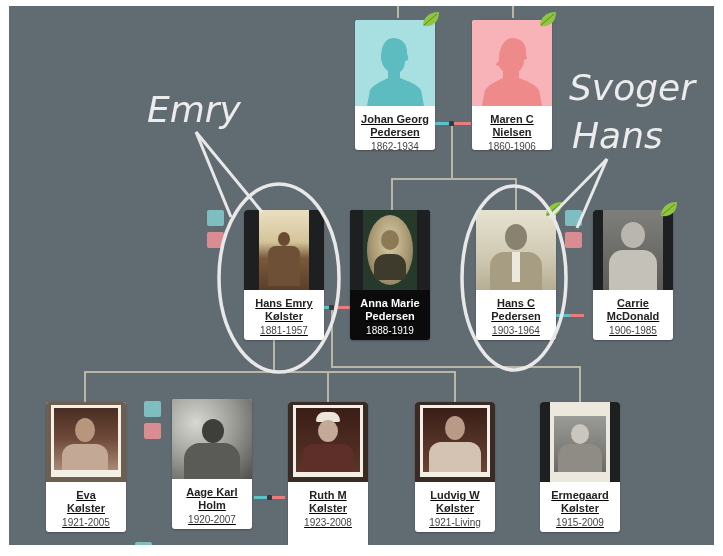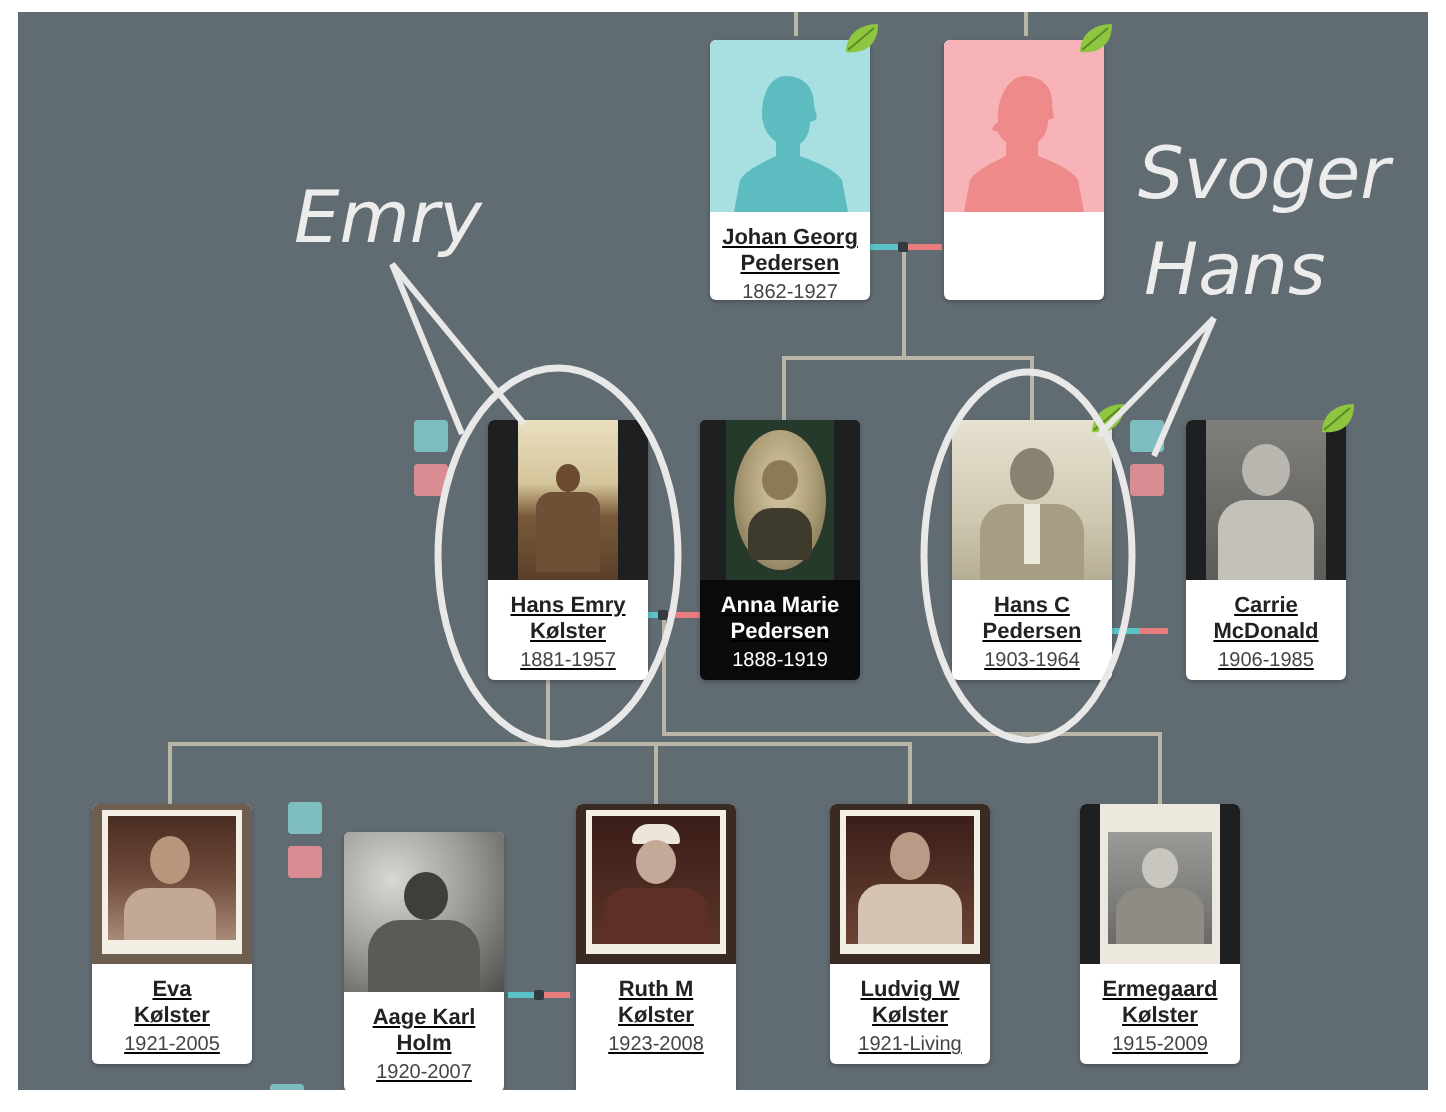--- a/index.html
+++ b/index.html
@@ -88,33 +88,38 @@
 
   <div class="card" style="left:346px; top:14px; width:80px; height:130px;">
     <div class="photo" style="height:86px; background:#a8dfe0;">
       <svg class="sil" viewBox="0 0 80 86">
         <path d="M38 18c9 0 14 6 14 14 0 3 2 5 1 8l-3 1c0 5-2 9-5 11v6c8 3 18 7 21 12l3 16H12l3-16c3-5 12-9 18-12v-7c-4-3-7-8-7-14 0-10 4-19 12-19z" fill="#5cbcbf"></path>
       </svg>
     </div>
     <div class="info">
       <div class="name">Johan Georg</div>
       <div class="name">Pedersen</div>
-      <div class="dates">1862-1927</div>
+      <div class="dates">1862-1934</div>
     </div>
   </div>
   <svg class="leaf" style="left:412px; top:4px;" viewBox="0 0 20 18">
     <path d="M2 16C2 8 8 2 18 2c0 10-6 15-16 14z" fill="#8fc63f"></path>
       <path d="M3 15L16 4" stroke="#5a8a22" stroke-width="1"></path>
   </svg>
 
   <div class="card" style="left:463px; top:14px; width:80px; height:130px;">
     <div class="photo" style="height:86px; background:#f7b3b7;">
       <svg class="sil" viewBox="0 0 80 86">
         <path d="M40 18c9 0 15 6 14 15l1 6-3 1c0 5-2 9-5 11v7c8 3 17 7 20 12l3 16H10l3-16c3-5 12-9 18-12v-7c-2-1-3-3-4-5l-3-1c0-2 2-3 3-4-1-11 5-23 13-23z" fill="#ee8a8a"></path>
       </svg>
+    </div>
+    <div class="info">
+      <div class="name">Maren C</div>
+      <div class="name">Nielsen</div>
+      <div class="dates">1860-1906</div>
     </div>
   </div>
   <svg class="leaf" style="left:529px; top:4px;" viewBox="0 0 20 18">
     <path d="M2 16C2 8 8 2 18 2c0 10-6 15-16 14z" fill="#8fc63f"></path>
       <path d="M3 15L16 4" stroke="#5a8a22" stroke-width="1"></path>
   </svg>
 
   <div class="card" style="left:235px; top:204px; width:80px; height:130px;">
     <div class="photo" style="height:80px; background:#1d1f21;">
       <div style="position:absolute; left:15px; top:0; width:50px; height:80px; background:linear-gradient(180deg,#e9dfc0 0%,#d4c49a 40%,#7a5a3b 60%,#5a3f28 100%);"></div>
@@ -184,21 +189,21 @@
       <div style="position:absolute; left:29px; top:16px; width:20px; height:24px; border-radius:50%; background:#b8967e;"></div>
       <div style="position:absolute; left:16px; top:42px; width:46px; height:26px; border-radius:12px 12px 0 0; background:#c4a896;"></div>
     </div>
     <div class="info">
       <div class="name">Eva</div>
       <div class="name">Kølster</div>
       <div class="dates">1921-2005</div>
     </div>
   </div>
 
-  <div class="card" style="left:163px; top:410px; width:80px; height:130px;">
+  <div class="card" style="left:163px; top:393px; width:80px; height:130px;">
     <div class="photo" style="height:80px; background:#9a9a96;">
       <div style="position:absolute; left:0; top:0; width:80px; height:80px; background:radial-gradient(circle at 30% 30%,#d8d8d2 0%,#9a9a94 50%,#4e4e4a 100%);"></div>
       <div style="position:absolute; left:30px; top:20px; width:22px; height:24px; border-radius:50%; background:#3e3e3a;"></div>
       <div style="position:absolute; left:12px; top:44px; width:56px; height:36px; border-radius:16px 16px 0 0; background:#5a5a56;"></div>
     </div>
     <div class="info">
       <div class="name">Aage Karl</div>
       <div class="name">Holm</div>
       <div class="dates">1920-2007</div>
     </div>

